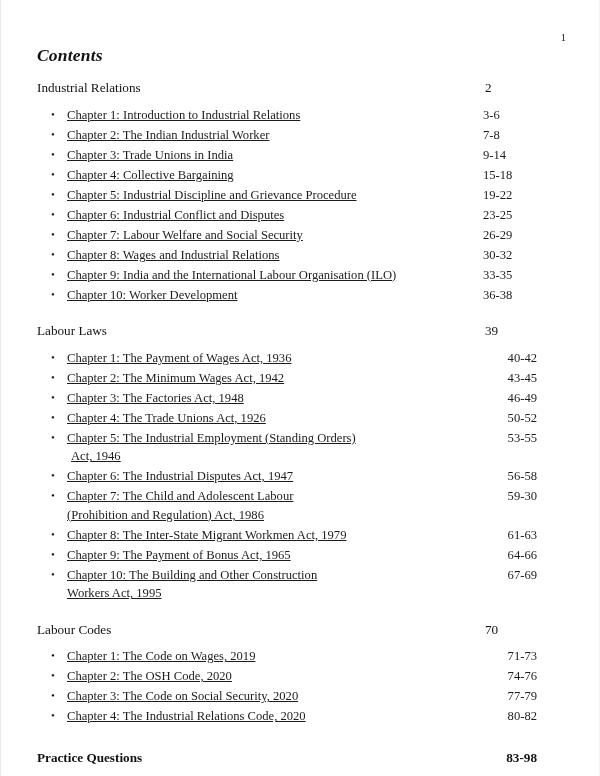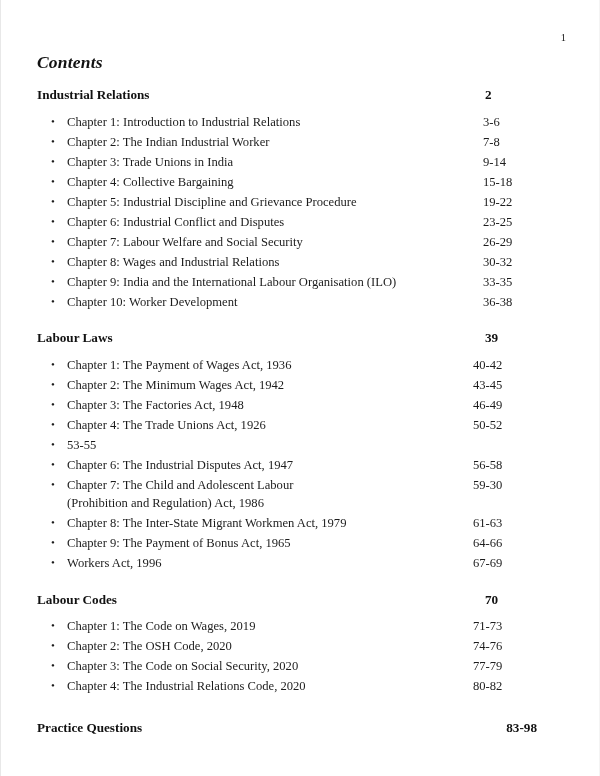--- a/index.html
+++ b/index.html
@@ -27,42 +27,42 @@
     position: absolute;
     top: 33px;
     right: 33px;
     font-size: 10.5px;
     color: #222;
     line-height: 1;
   }
   .content-area {
     position: absolute;
     left: 36px;
-    top: 53px;
+    top: 46px;
     width: 510px;
   }
   .doc-title {
     font-weight: bold;
     font-style: italic;
     font-size: 17.5px;
     letter-spacing: 0.2px;
     color: #111;
     margin: 0 0 15px 0;
     line-height: 1.1;
   }
   .section {
     margin: 0;
   }
   .section + .section {
     margin-top: 19px;
   }
   .section-head {
     display: flex;
     align-items: baseline;
-    font-weight: bold;
+    font-weight: normal;
     font-size: 13.2px;
     color: #121212;
     margin-bottom: 9px;
     line-height: 1.25;
   }
   .section-head .sh-label {
     flex: 0 0 auto;
   }
   .section-head .sh-spacer {
     flex: 1 1 auto;
@@ -91,31 +91,32 @@
     width: 16px;
     margin-left: 14px;
     text-align: left;
     font-size: 11px;
     line-height: 1.62;
     color: #1c1c1c;
   }
   .toc-text {
     flex: 1 1 auto;
     padding-right: 6px;
+    text-decoration: underline;
   }
   .toc-text .wrap-line {
     display: block;
   }
   .toc-text .wrap-line.indent {
     padding-left: 4px;
   }
   .toc-page {
     flex: 0 0 auto;
     width: 64px;
-    text-align: left;
+    text-align: right;
     padding-right: 10px;
     white-space: nowrap;
   }
   .toc-page.left-aligned {
     text-align: left;
     padding-right: 0;
     padding-left: 1px;
     margin-left: 32px;
   }
   .practice-row {
@@ -256,20 +257,24 @@
             </li>
             <li class="toc-item">
               <span class="toc-bullet">•</span>
               <span class="toc-text">
                 <span class="wrap-line">Chapter 4: The Trade Unions Act, 1926</span>
               </span>
               <span class="toc-page">50-52</span>
             </li>
             <li class="toc-item">
               <span class="toc-bullet">•</span>
+              <span class="toc-text">
+                <span class="wrap-line">Chapter 5: The Industrial Employment (Standing Orders)</span>
+                <span class="wrap-line indent">Act, 1946</span>
+              </span>
               <span class="toc-page">53-55</span>
             </li>
             <li class="toc-item">
               <span class="toc-bullet">•</span>
               <span class="toc-text">
                 <span class="wrap-line">Chapter 6: The Industrial Disputes Act, 1947</span>
               </span>
               <span class="toc-page">56-58</span>
             </li>
             <li class="toc-item">
@@ -290,21 +295,22 @@
             <li class="toc-item">
               <span class="toc-bullet">•</span>
               <span class="toc-text">
                 <span class="wrap-line">Chapter 9: The Payment of Bonus Act, 1965</span>
               </span>
               <span class="toc-page">64-66</span>
             </li>
             <li class="toc-item">
               <span class="toc-bullet">•</span>
               <span class="toc-text">
-                <span class="wrap-line">Workers Act, 1996</span>
+                <span class="wrap-line">Chapter 10: The Building and Other Construction</span>
+                <span class="wrap-line">Workers Act, 1995</span>
               </span>
               <span class="toc-page">67-69</span>
             </li>
           </ul>
         </div>
         <div class="section">
           <div class="section-head">
             <span class="sh-label">Labour Codes</span>
             <span class="sh-spacer"></span>
             <span class="sh-page">70</span>

